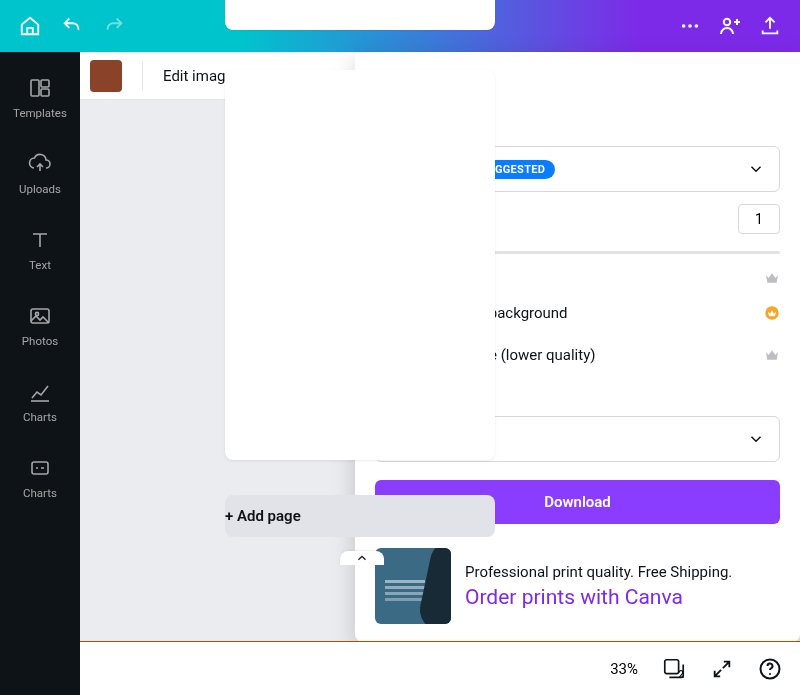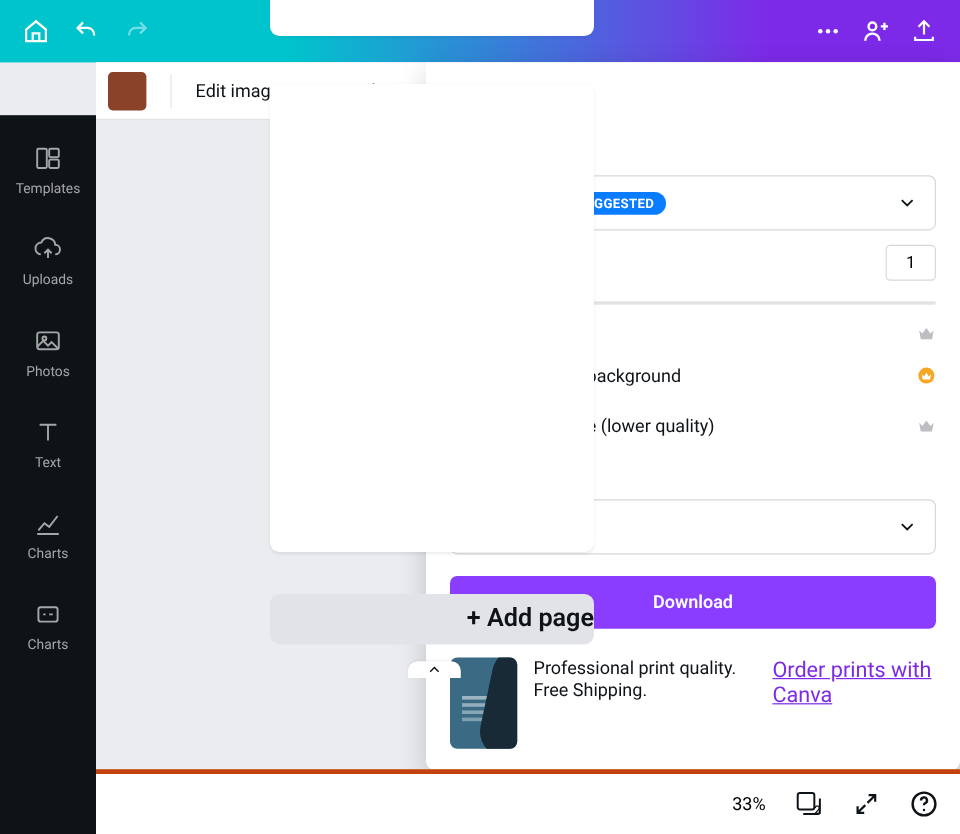--- a/index.html
+++ b/index.html
@@ -3,34 +3,34 @@
 <meta charset="utf-8">
 <style>
   * { box-sizing: border-box; margin: 0; padding: 0; font-family: -apple-system, BlinkMacSystemFont, "Segoe UI", Roboto, Helvetica, Arial, sans-serif; }
   html, body { width: 800px; height: 695px; overflow: hidden; background: #ebecf0; }
   .topbar { height: 52px; background: linear-gradient(90deg, #00c4cc 0%, #00c4cc 30%, #7d2ae8 80%, #7d2ae8 100%); display: flex; align-items: center; padding: 0 10px; }
   .topbar .left-group { display: flex; gap: 2px; }
   .topbar .icon-btn { width: 40px; height: 40px; display: flex; align-items: center; justify-content: center; color: #fff; cursor: pointer; border-radius: 4px; }
   .topbar .icon-btn.dim { opacity: .45; }
   .topbar .spacer { flex: 1; }
   .main { display: flex; height: calc(695px - 52px); }
-  .sidebar { width: 80px; background: #0e1318; display: flex; flex-direction: column; align-items: center; padding-top: 8px; margin-top: 44px; }
+  .sidebar { width: 80px; background: #0e1318; display: flex; flex-direction: column; align-items: center; padding-top: 8px; }
   .side-item { width: 80px; height: 76px; display: flex; flex-direction: column; align-items: center; justify-content: center; color: #a6a6a6; font-size: 11.5px; gap: 6px; cursor: pointer; }
   .side-item svg { width: 24px; height: 24px; stroke: #a6a6a6; fill: none; stroke-width: 1.6; }
   .side-item.alt svg { fill: #a6a6a6; stroke: none; }
   .content { flex: 1; position: relative; background: #ebecf0; }
   .toolbar { height: 48px; background: #fff; border-bottom: 1px solid #e4e4e7; display: flex; align-items: center; padding: 0 10px; gap: 18px; }
   .swatch { width: 32px; height: 32px; border-radius: 4px; background: #8a4228; }
   .vdiv { width: 1px; height: 28px; background: #e4e4e7; margin: 0 2px; }
   .tool-link { font-size: 15px; color: #0e1318; cursor: pointer; }
   .page-card1 { position: absolute; left: 225px; top: 0; width: 270px; height: 30px; background: #fff; border-radius: 0 0 8px 8px; box-shadow: 0 1px 2px rgba(0,0,0,.05); }
   .page-card2 { position: absolute; left: 225px; top: 70px; width: 270px; height: 390px; background: #fff; border-radius: 8px; box-shadow: 0 1px 3px rgba(0,0,0,.08); }
-  .addpage { position: absolute; left: 225px; top: 495px; width: 270px; height: 42px; background: #e2e3e8; border-radius: 8px; display: flex; align-items: center; justify-content: flex-end; color: #0e1318; font-size: 21px; font-weight: 600; cursor: pointer; }
+  .addpage { position: absolute; left: 225px; top: 495px; width: 270px; height: 42px; background: #e2e3e8; border-radius: 8px; display: flex; align-items: center; justify-content: flex-start; color: #0e1318; font-size: 15px; font-weight: 600; cursor: pointer; }
   .collapse-tab { position: absolute; left: 340px; top: 551px; width: 44px; height: 14px; background: #fff; border-radius: 8px 8px 0 0; display: flex; align-items: center; justify-content: center; box-shadow: 0 -1px 2px rgba(0,0,0,.06); cursor: pointer; }
-  .bottombar { position: absolute; left: 0; right: 0; bottom: 0; height: 54px; background: #fff; border-top: 4px solid #c2410c; display: flex; align-items: center; justify-content: flex-end; padding: 0 18px; gap: 24px; font-size: 15px; }
+  .bottombar { position: absolute; left: 0; right: 0; bottom: 0; height: 54px; background: #fff; border-top: 1px solid #c2410c; display: flex; align-items: center; justify-content: flex-end; padding: 0 18px; gap: 24px; font-size: 15px; }
   .bottombar .bicon { width: 24px; height: 24px; display: flex; align-items: center; justify-content: center; cursor: pointer; color: #0e1318; }
   .page-count-box { position: relative; width: 26px; height: 26px; }
   .page-count-box svg { width: 26px; height: 26px; }
   .page-count-box .num { position: absolute; right: 2px; bottom: 1px; font-size: 10px; font-weight: 600; }
   
   .panel { position: absolute; top: 0; right: 0; width: 445px; background: #fff; border-radius: 0 0 8px 8px; box-shadow: 0 8px 24px rgba(0,0,0,.18); padding: 0 0 18px 0; }
   .panel-header { display: flex; align-items: center; gap: 12px; padding: 18px 20px 14px 20px; }
   .panel-header .back { width: 28px; height: 28px; display: flex; align-items: center; justify-content: center; cursor: pointer; }
   .panel-header .title { font-size: 17px; font-weight: 700; color: #0e1318; }
   .panel-body { padding: 6px 20px 0 20px; display: flex; flex-direction: column; gap: 12px; }
@@ -50,23 +50,23 @@
   .crown { width: 16px; height: 16px; }
   .check-row { display: flex; align-items: center; justify-content: space-between; height: 30px; }
   .check-left { display: flex; align-items: center; gap: 12px; }
   .check-left .chk { width: 18px; height: 18px; border: 1.5px solid #bcbcc1; border-radius: 4px; cursor: pointer; }
   .check-left .lbl { font-size: 15px; color: #0e1318; }
   .big-btn { height: 44px; background: #8b3dff; color: #fff; border-radius: 6px; display: flex; align-items: center; justify-content: center; font-size: 15px; font-weight: 600; cursor: pointer; margin-top: 6px; }
   .promo { display: flex; gap: 14px; margin-top: 12px; }
   .promo .thumb { width: 76px; height: 76px; border-radius: 6px; background: #3b6b84; position: relative; overflow: hidden; }
   .promo .thumb::after { content: ""; position: absolute; right: -18px; top: -8px; width: 44px; height: 92px; background: #182a36; border-radius: 22px; transform: rotate(12deg); }
   .promo .thumb::before { content: ""; position: absolute; left: 10px; top: 32px; width: 40px; height: 3px; background: rgba(255,255,255,.5); box-shadow: 0 6px 0 rgba(255,255,255,.45), 0 12px 0 rgba(255,255,255,.4), 0 18px 0 rgba(255,255,255,.35); }
-  .promo-txt { display: flex; flex-direction: row; justify-content: flex-start; gap: 4px; }
+  .promo-txt { display: flex; flex-direction: column; justify-content: center; gap: 4px; }
   .promo-txt .line1 { font-size: 15px; color: #0e1318; }
-  .promo-txt .link { font-size: 18px; color: #7d2ae8; text-decoration: underline; cursor: pointer; }
+  .promo-txt .link { font-size: 21px; color: #7d2ae8; cursor: pointer; }
   svg { display: block; }
 </style>
 </head>
 <body>
 
 <div class="topbar">
   <div class="left-group">
     <div class="icon-btn">
       <svg viewBox="0 0 24 24" width="22" height="22" fill="none" stroke="white" stroke-width="2">
           <path d="M3 10.5 12 3l9 7.5V21H3z"></path>
@@ -122,31 +122,31 @@
     </div>
     <div class="side-item">
       <svg viewBox="0 0 24 24">
           <path d="M6 16a5 5 0 0 1 .5-9.97A6 6 0 0 1 18 8a4 4 0 0 1 0 8"></path>
           <path d="M12 12v7M9 15l3-3 3 3"></path>
         </svg>
       <span>Uploads</span>
     </div>
     <div class="side-item">
       <svg viewBox="0 0 24 24">
+          <path d="M5 6h14M12 6v13"></path>
+        </svg>
+      <span>Text</span>
+    </div>
+    <div class="side-item">
+      <svg viewBox="0 0 24 24">
           <rect x="3" y="5" width="18" height="14" rx="2"></rect>
           <circle cx="9" cy="10" r="1.6"></circle>
           <path d="M3 17l5-5 4 4 3-3 6 6"></path>
         </svg>
       <span>Photos</span>
-    </div>
-    <div class="side-item">
-      <svg viewBox="0 0 24 24">
-          <path d="M5 6h14M12 6v13"></path>
-        </svg>
-      <span>Text</span>
     </div>
     <div class="side-item">
       <svg viewBox="0 0 24 24">
           <path d="M4 18l5-6 4 3 7-9"></path>
           <path d="M3 21h18"></path>
         </svg>
       <span>Charts</span>
     </div>
     <div class="side-item">
       <svg viewBox="0 0 24 24">

